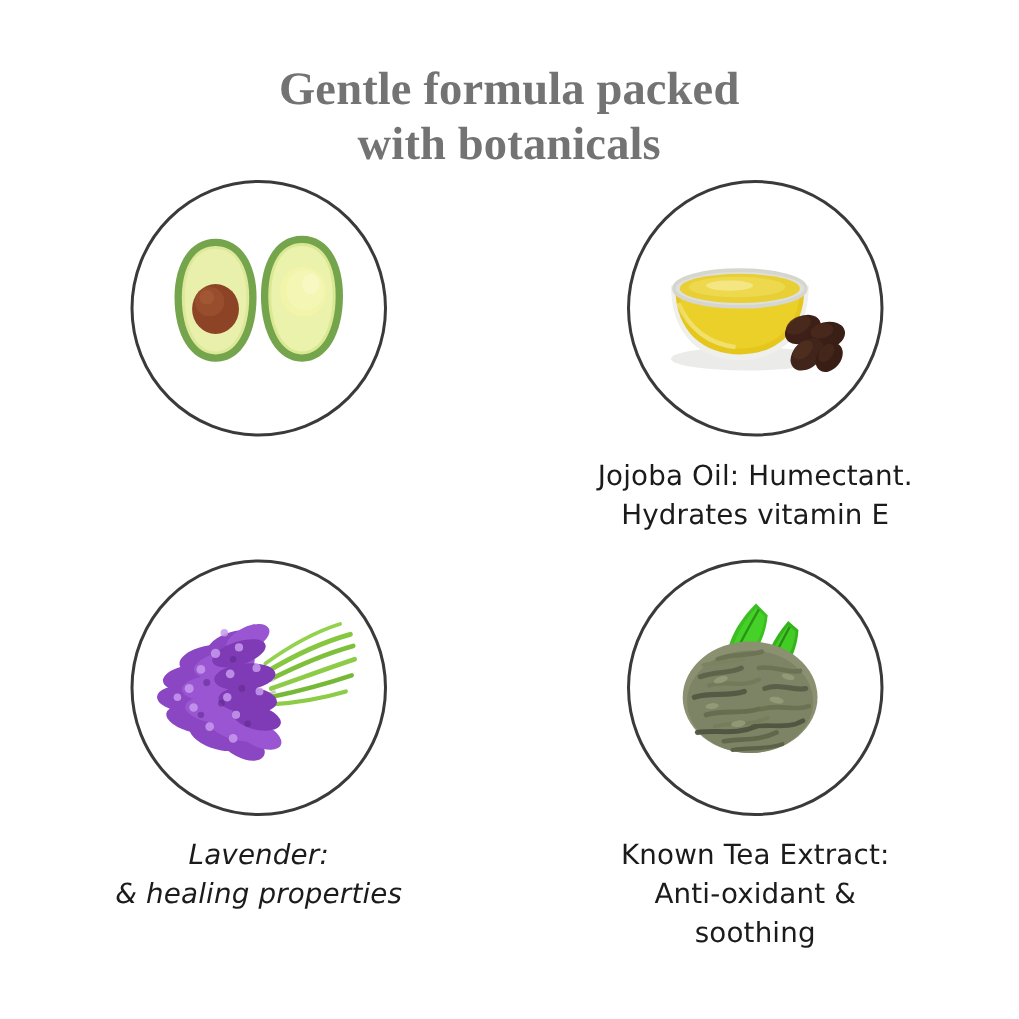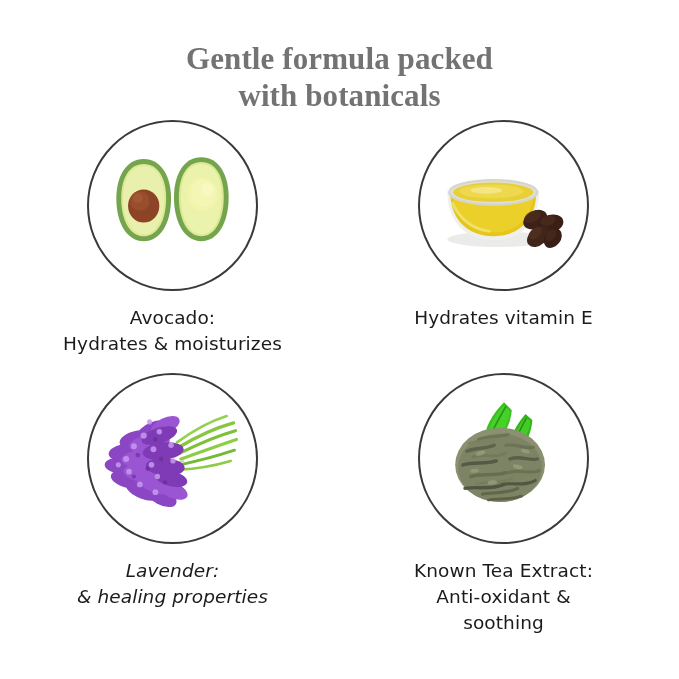--- a/index.html
+++ b/index.html
@@ -105,24 +105,20 @@
         <g transform="translate(88,34)">
           <path d="M27 2 C45 2 55 20 55 43 C55 69 44 88 27 88 C10 88 -1 69 -1 43 C-1 20 9 2 27 2 Z" fill="#74a44b"></path>
           <path d="M27 7 C42 7 50 22 50 43 C50 66 41 83 27 83 C13 83 4 66 4 43 C4 22 12 7 27 7 Z" fill="#dbe893"></path>
           <path d="M27 9 C41 9 48 23 48 43 C48 64 40 81 27 81 C14 81 6 64 6 43 C6 23 13 9 27 9 Z" fill="#eaf2ac"></path>
           <ellipse cx="28" cy="40" rx="16" ry="17" fill="#f2f4a9"></ellipse>
           <ellipse cx="29" cy="39" rx="13" ry="14" fill="#f4f6b4"></ellipse>
           <ellipse cx="33" cy="35" rx="6" ry="7" fill="#f7f8c2"></ellipse>
         </g>
       </svg>
     </div>
-    <div class="caption">
-      <span class="ln">Avocado:</span>
-      <span class="ln">Hydrates &amp; moisturizes</span>
-    </div>
   </div>
 
   <div class="cell c1">
     <div class="circle">
       <svg class="art" viewBox="0 0 171 171">
 
         <ellipse cx="80" cy="120" rx="52" ry="8" fill="#e6e6e4" opacity="0.8"></ellipse>
 
         <path d="M28 70 C28 104 48 121 75 121 C102 121 122 104 122 70 Z" fill="#efefec"></path>
         <path d="M31 72 C31 101 50 117 75 117 C100 117 119 101 119 72 Z" fill="#e4c61d"></path>
@@ -142,20 +138,21 @@
           <ellipse cx="134" cy="104" rx="13" ry="9" transform="rotate(-14 134 104)" fill="#3a1f16"></ellipse>
           <ellipse cx="131" cy="101" rx="8" ry="5" transform="rotate(-14 131 101)" fill="#4b2a1d" opacity="0.8"></ellipse>
           <ellipse cx="121" cy="117" rx="13" ry="9" transform="rotate(-42 121 117)" fill="#41241a"></ellipse>
           <ellipse cx="118" cy="114" rx="8" ry="5" transform="rotate(-42 118 114)" fill="#52301f" opacity="0.75"></ellipse>
           <ellipse cx="136" cy="119" rx="11" ry="8" transform="rotate(-52 136 119)" fill="#381e15"></ellipse>
           <ellipse cx="134" cy="116" rx="7" ry="4.5" transform="rotate(-52 134 116)" fill="#4a2a1c" opacity="0.75"></ellipse>
         </g>
       </svg>
     </div>
     <div class="caption">
+      <span class="ln">Jojoba Oil: Humectant.</span>
       <span class="ln">Hydrates vitamin E</span>
     </div>
   </div>
 
   <div class="cell c2">
     <div class="circle">
       <svg class="art" viewBox="0 0 171 171">
 
         <g stroke-linecap="round" fill="none">
           <path d="M92 74 C112 62 130 54 148 49" stroke="#86c73f" stroke-width="3.4"></path>

